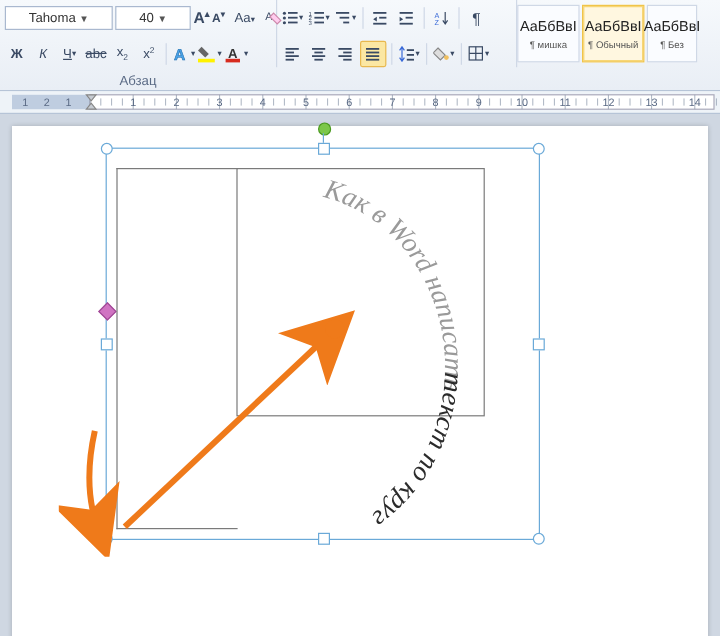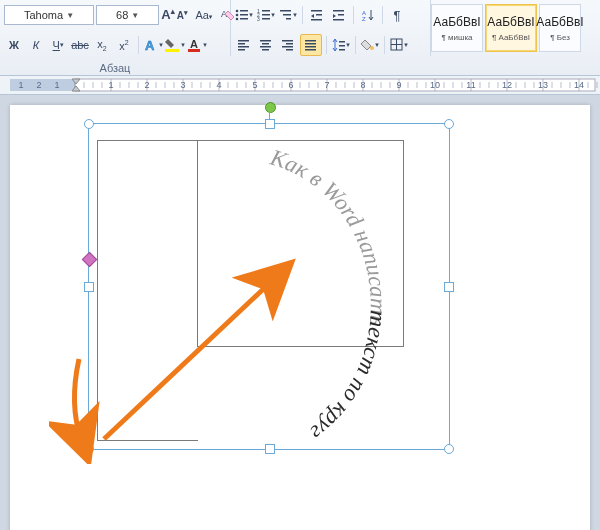--- a/index.html
+++ b/index.html
@@ -38,21 +38,21 @@
 
 <div class="ribbon">
 
   <div class="grp font">
     <div class="row">
       <div class="sel" style="width:62px">
         <span>Tahoma</span>
         <span class="arr">▼</span>
       </div>
       <div class="sel" style="width:26px">
-        <span>68</span>
+        <span>40</span>
         <span class="arr">▼</span>
       </div>
       <div class="btn">
           <span style="font-size:13px;font-weight:bold">A<span style="font-size:8px;vertical-align:super">▴</span></span>
         </div>
       <div class="btn">
           <span style="font-size:10px;font-weight:bold">A<span style="font-size:7px;vertical-align:super">▾</span></span>
         </div>
       <div class="sep"></div>
       <div class="btn">
@@ -237,21 +237,21 @@
   </div>
 
   <div class="grp styles">
     <div class="styles-row">
       <div class="style-tile">
         <span class="big">АаБбВвІ</span>
         <span class="sm">¶ мишка</span>
       </div>
       <div class="style-tile active">
         <span class="big">АаБбВвІ</span>
-        <span class="sm">¶ АаБбВвІ</span>
+        <span class="sm">¶ Обычный</span>
       </div>
       <div class="style-tile" style="width:40px">
         <span class="big">АаБбВвІ</span>
         <span class="sm">¶ Без</span>
       </div>
     </div>
   </div>
 </div>
 
 <div class="ruler">

